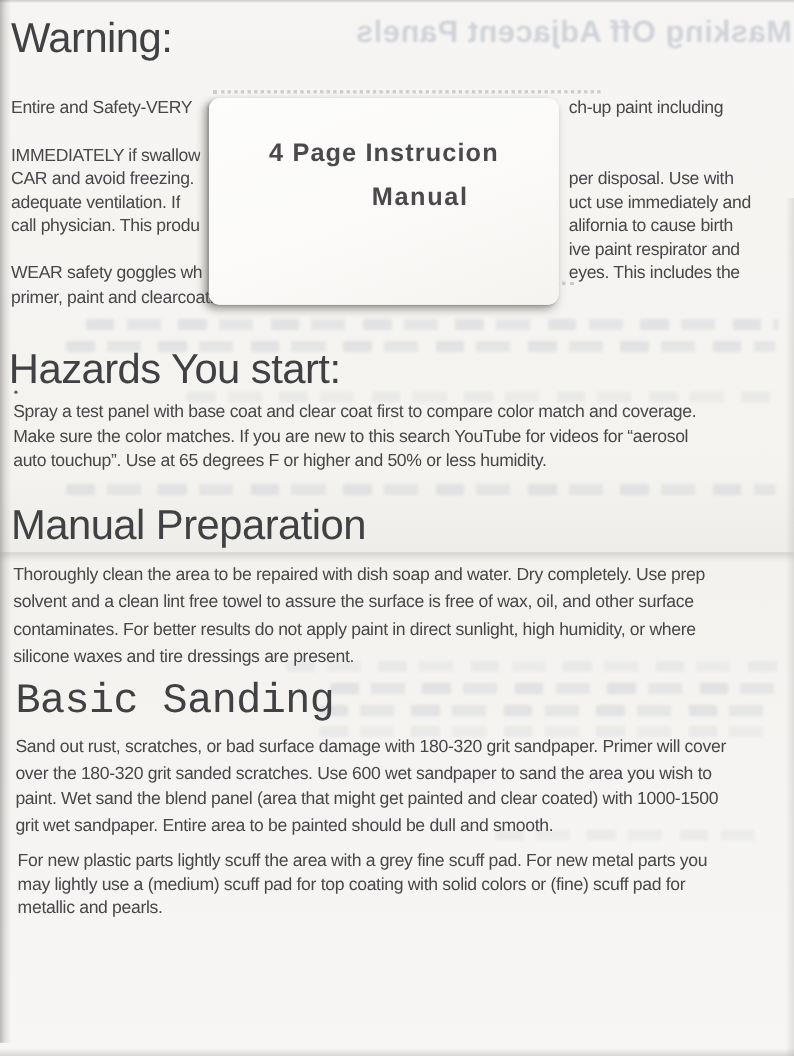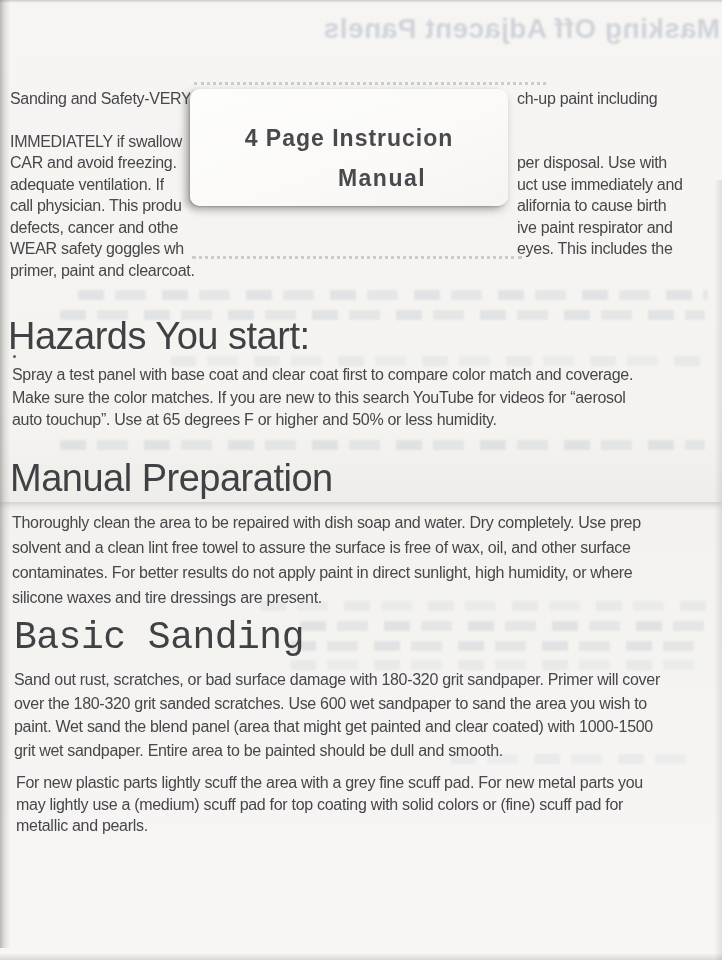--- a/index.html
+++ b/index.html
@@ -60,21 +60,21 @@
   .tinydot{position:absolute;left:13px;top:355px;width:3px;height:3px;border-radius:50%;
     background:#5a5a5c;z-index:4;}
 
   
   .perf{position:absolute;z-index:5;height:0;border-top:3px dotted rgba(140,138,134,.38);}
   .perf-top{left:194px;top:82px;width:352px;}
   .perf-bottom{left:192px;top:256px;width:330px;}
 
   
   .sticker{
-    position:absolute;left:190px;top:89px;width:318px;height:117px;z-index:6;
+    position:absolute;left:190px;top:89px;width:318px;height:188px;z-index:6;
     background:linear-gradient(160deg,#fdfdfc 0%,#fbfaf8 55%,#f5f4f1 100%);
     border-radius:10px;
     box-shadow:-5px 3px 7px rgba(80,78,74,.38),-1px 1px 2px rgba(80,78,74,.28),0 5px 8px rgba(80,78,74,.15);
   }
   .sticker-line{position:absolute;left:0;width:100%;text-align:center;
     font-weight:700;color:#4a4a4c;}
   .sticker-line.l1{top:36px;font-size:23px;letter-spacing:1px;}
   .sticker-line.l2{top:76px;font-size:23px;letter-spacing:1.5px;margin-left:33px;}
 </style>
 </head>
@@ -93,27 +93,28 @@
   <div class="gbar" style="top:621px;left:300px;width:410px;"></div>
   <div class="gbar" style="top:641px;left:290px;width:420px;"></div>
   <div class="gbar faint" style="top:660px;left:290px;width:410px;"></div>
   <div class="gbar faint" style="top:754px;left:450px;width:250px;"></div>
 
   <div class="edge-left"></div>
   <div class="edge-top"></div>
   <div class="edge-right"></div>
   <div class="edge-bottom"></div>
 
+  <div class="h" style="left:10px;top:14px;">Warning:</div>
 
-  <div class="wrow" style="top:90px;"><span class="wleft">Sanding and Safety-VERY</span><span class="wright">ch-up paint including</span></div>
+  <div class="wrow" style="top:90px;"><span class="wleft">Entire and Safety-VERY</span><span class="wright">ch-up paint including</span></div>
   <div class="wrow" style="top:133px;"><span class="wleft">IMMEDIATELY if swallow</span></div>
   <div class="wrow" style="top:176px;"><span class="wleft">adequate ventilation. If</span><span class="wright">uct use immediately and</span></div>
   <div class="wrow" style="top:154px;"><span class="wleft">CAR and avoid freezing.</span><span class="wright">per disposal. Use with</span></div>
   <div class="wrow" style="top:197px;"><span class="wleft">call physician. This produ</span><span class="wright">alifornia to cause birth</span></div>
-  <div class="wrow" style="top:219px;"><span class="wleft">defects, cancer and othe</span><span class="wright">ive paint respirator and</span></div>
+  <div class="wrow" style="top:219px;"><span class="wright">ive paint respirator and</span></div>
   <div class="wrow" style="top:240px;"><span class="wleft">WEAR safety goggles wh</span><span class="wright">eyes. This includes the</span></div>
   <div class="wrow" style="top:262px;"><span class="wleft noclip">primer, paint and clearcoat.</span></div>
 
   <div class="perf perf-top"></div>
   <div class="perf perf-bottom"></div>
   <div class="sticker">
     <div class="sticker-line l1">4 Page Instrucion</div>
     <div class="sticker-line l2">Manual</div>
   </div>
 

